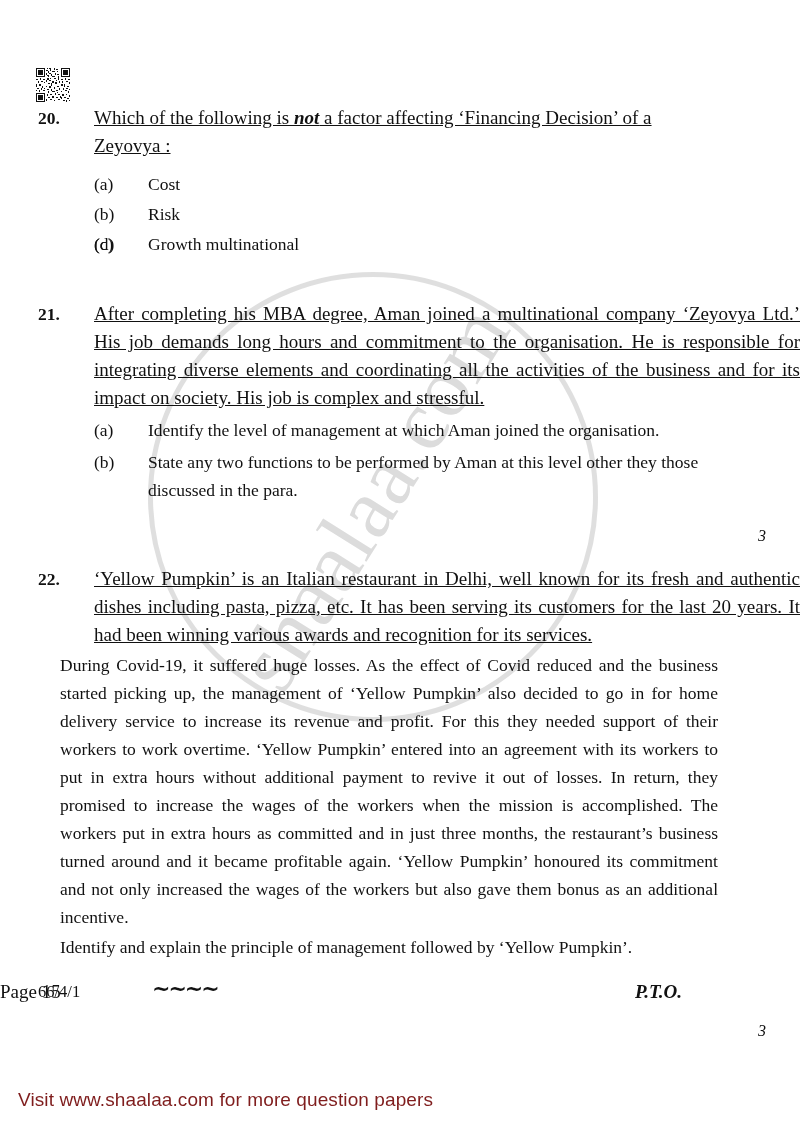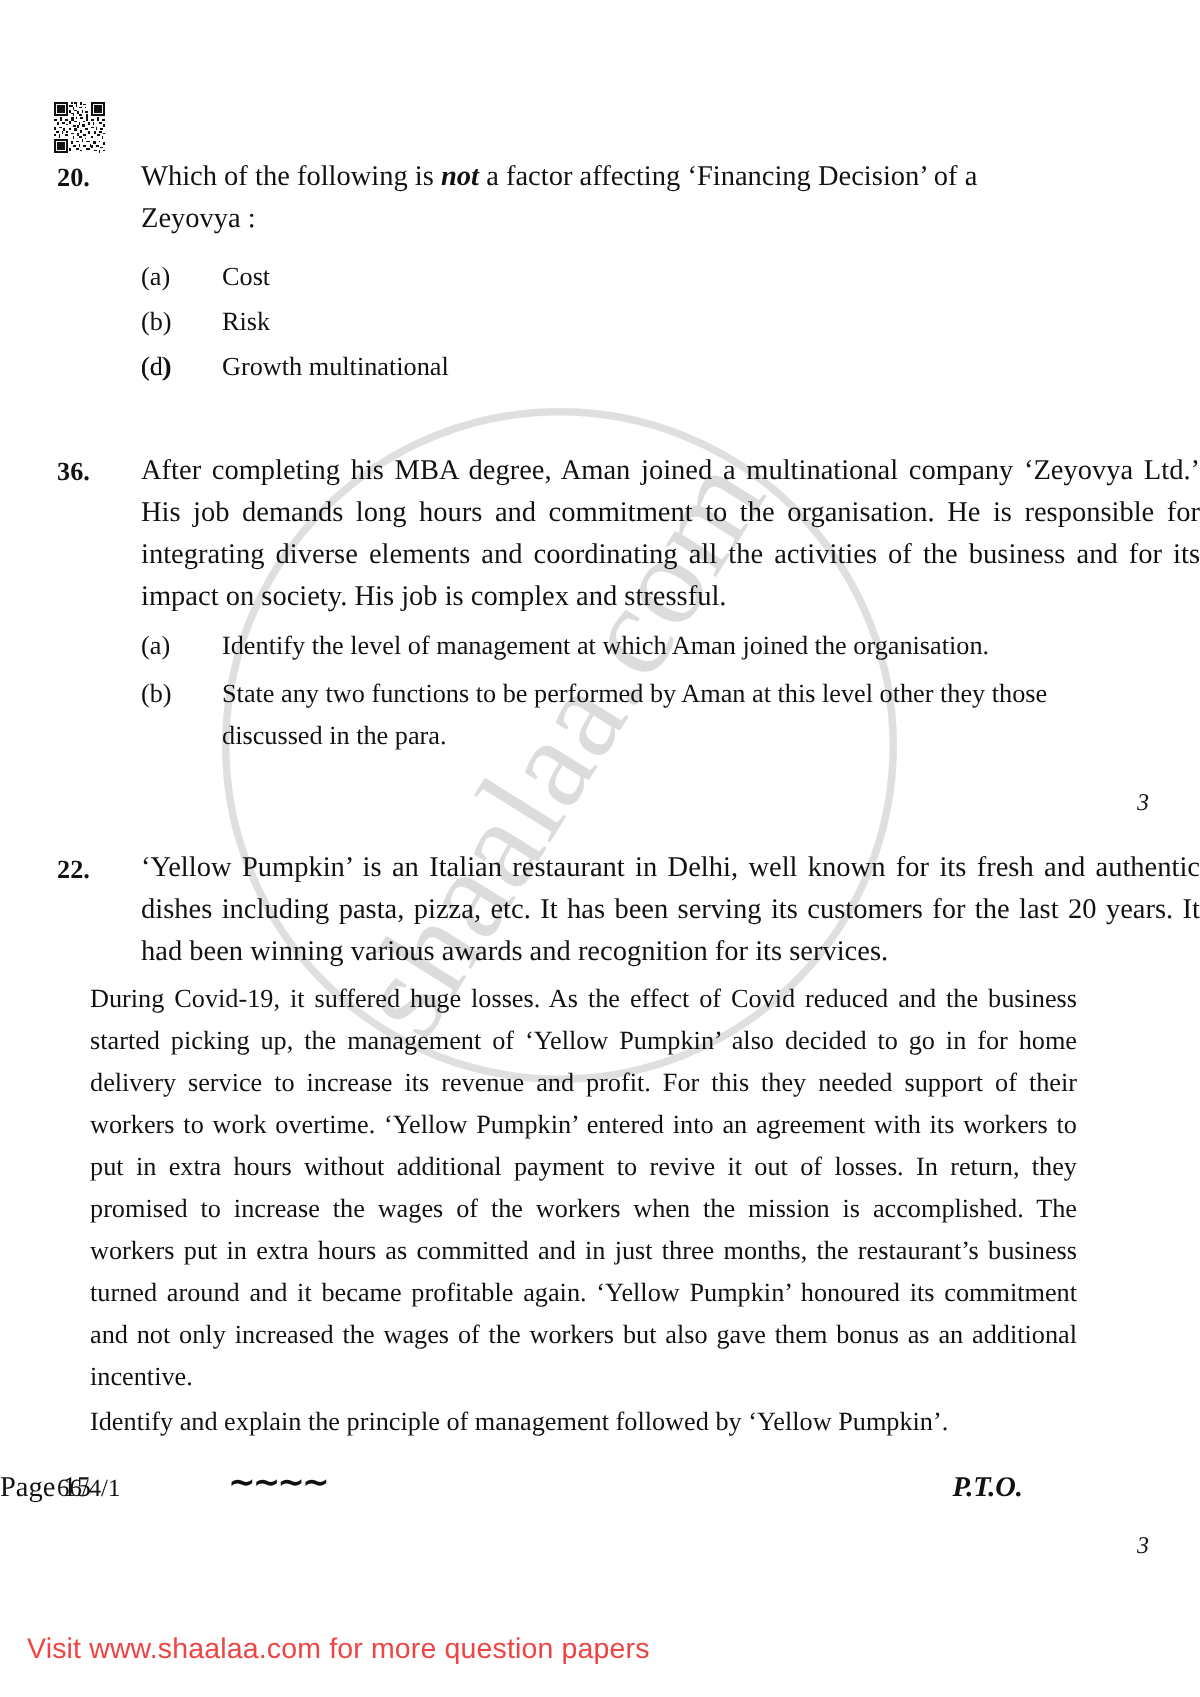--- a/index.html
+++ b/index.html
@@ -83,20 +83,21 @@
 
   .qblock {
     position: absolute;
     left: 0;
     width: 800px;
   }
 
   .qrow {
     position: relative;
     padding-left: 94px;
+    text-decoration: underline;
   }
   .qnum {
     position: absolute;
     left: 38px;
     top: 0;
     font-weight: bold;
     font-size: 17.5px;
     line-height: 28px;
   }
   .qtext {
@@ -192,21 +193,21 @@
     font-weight: bold;
     line-height: 24px;
   }
 
   .sitebar {
     position: absolute;
     left: 18px;
     top: 1089px;
     font-family: "Liberation Sans", "DejaVu Sans", sans-serif;
     font-size: 19px;
-    color: #ef4444;
+    color: #7f1d1d;
     z-index: 4;
     letter-spacing: .1px;
   }
 </style>
 </head>
 <body>
 
 <div class="page">
 
   <div class="watermark">
@@ -349,21 +350,21 @@
         <span class="olab">(c)</span>
       </div>
       <div class="opt" style="margin-top:2px;">
         <span class="olab">(d)</span>
         <span class="obody nojust">Growth multinational</span>
       </div>
     </div>
 
     <div class="qblock" style="top:300px;">
       <div class="qrow">
-        <div class="qnum">36.</div>
+        <div class="qnum">21.</div>
         <div class="qtext">After completing his MBA degree, Aman joined a multinational company ‘Zeyovya Ltd.’ His job demands long hours and commitment to the organisation. He is responsible for integrating diverse elements and coordinating all the activities of the business and for its impact on society. His job is complex and stressful.</div>
       </div>
 
       <div class="opt" style="margin-top:4px;">
         <span class="olab">(a)</span>
         <span class="obody">Identify the level of management at which Aman joined the organisation.</span>
       </div>
       <div class="opt" style="margin-top:4px;">
         <span class="olab">(b)</span>
         <span class="obody">State any two functions to be performed by Aman at this level other they those discussed in the para.</span>

